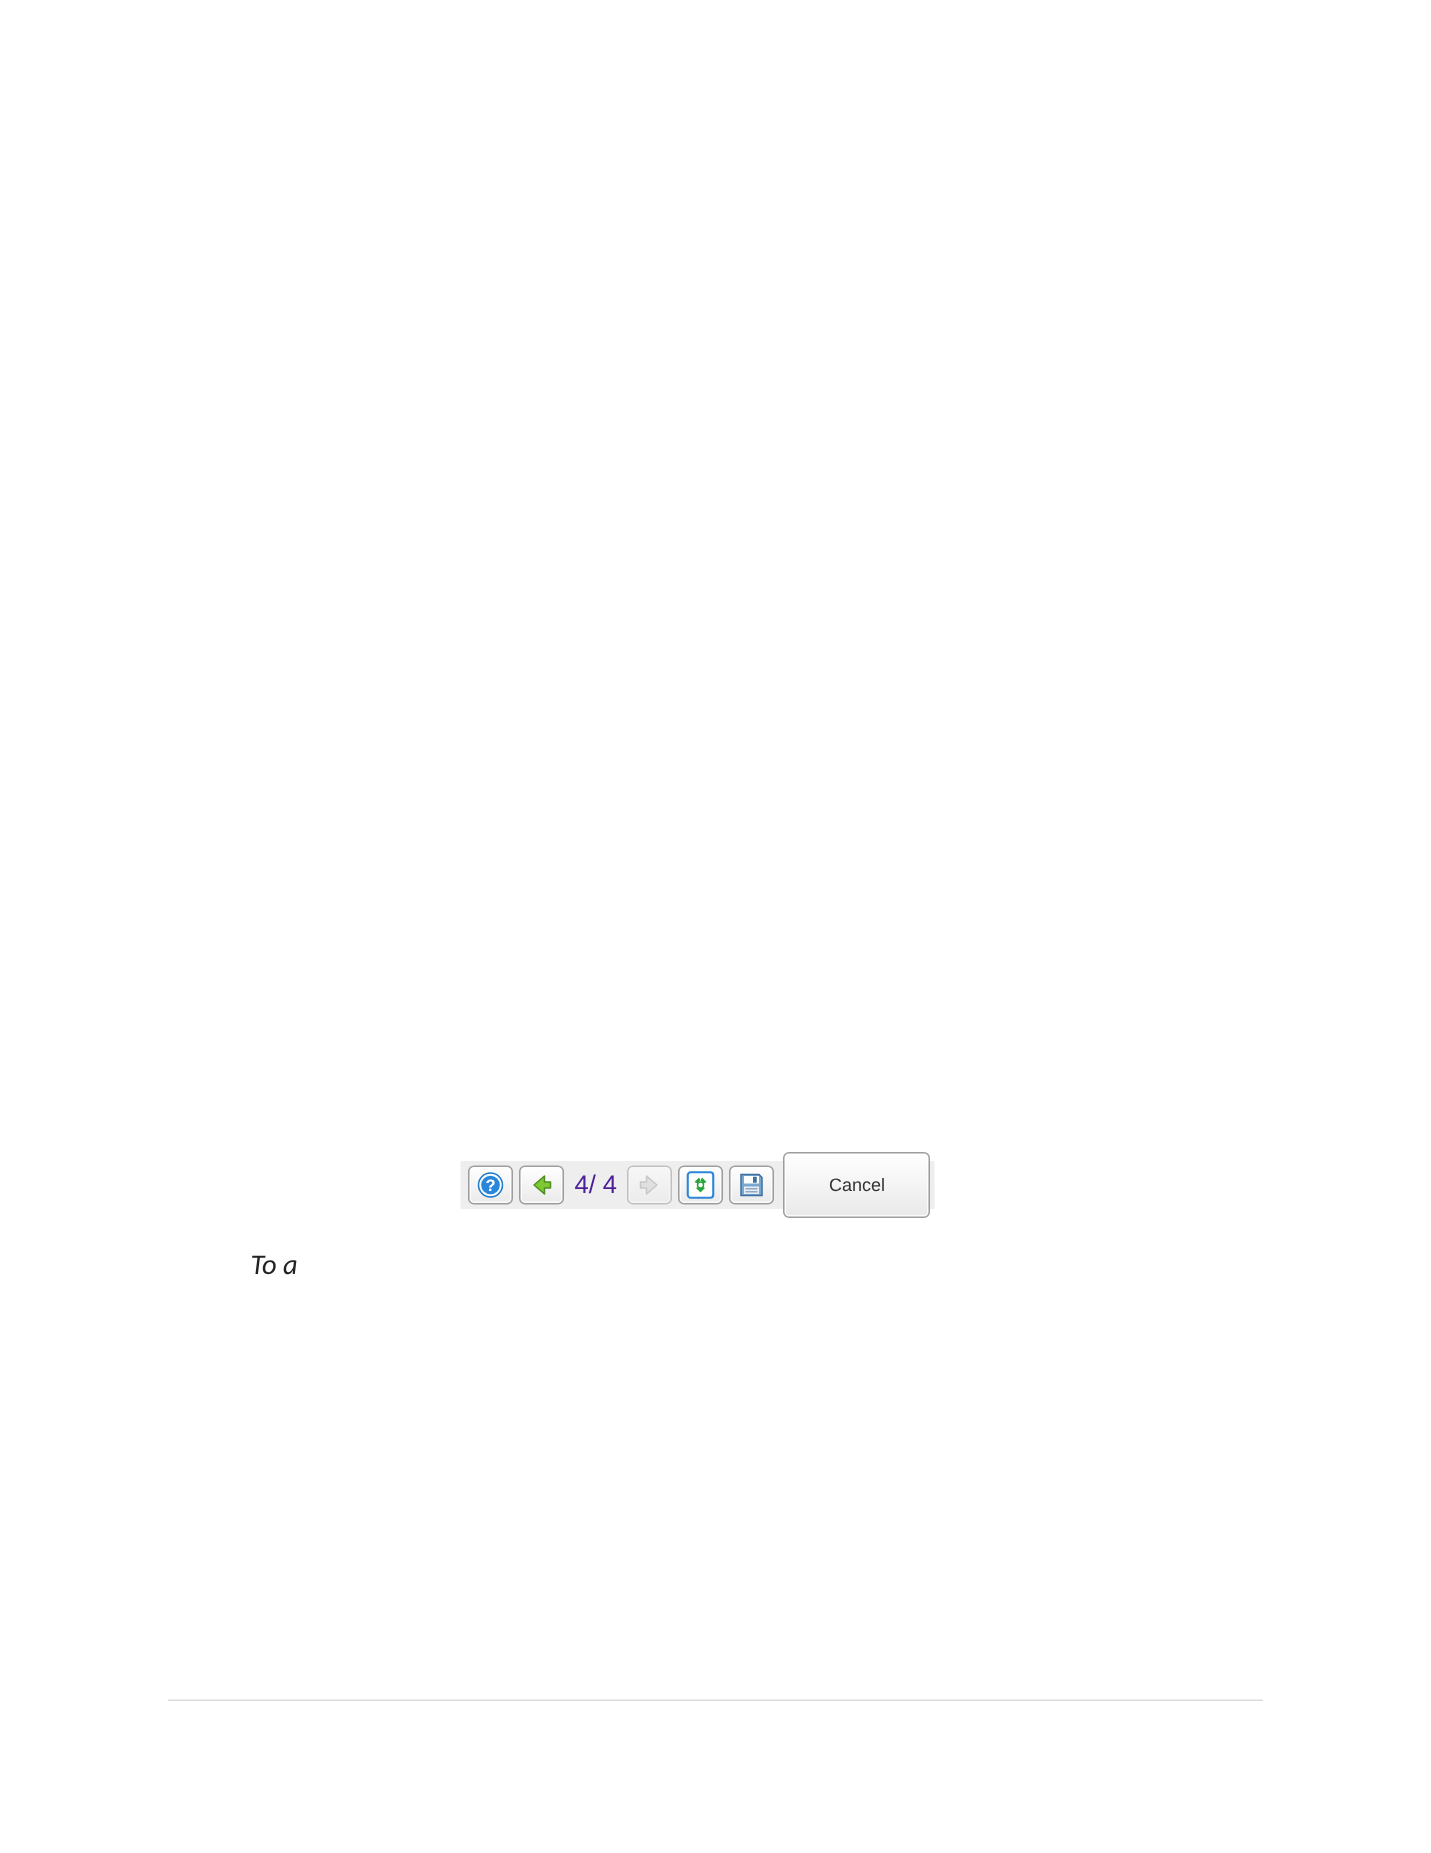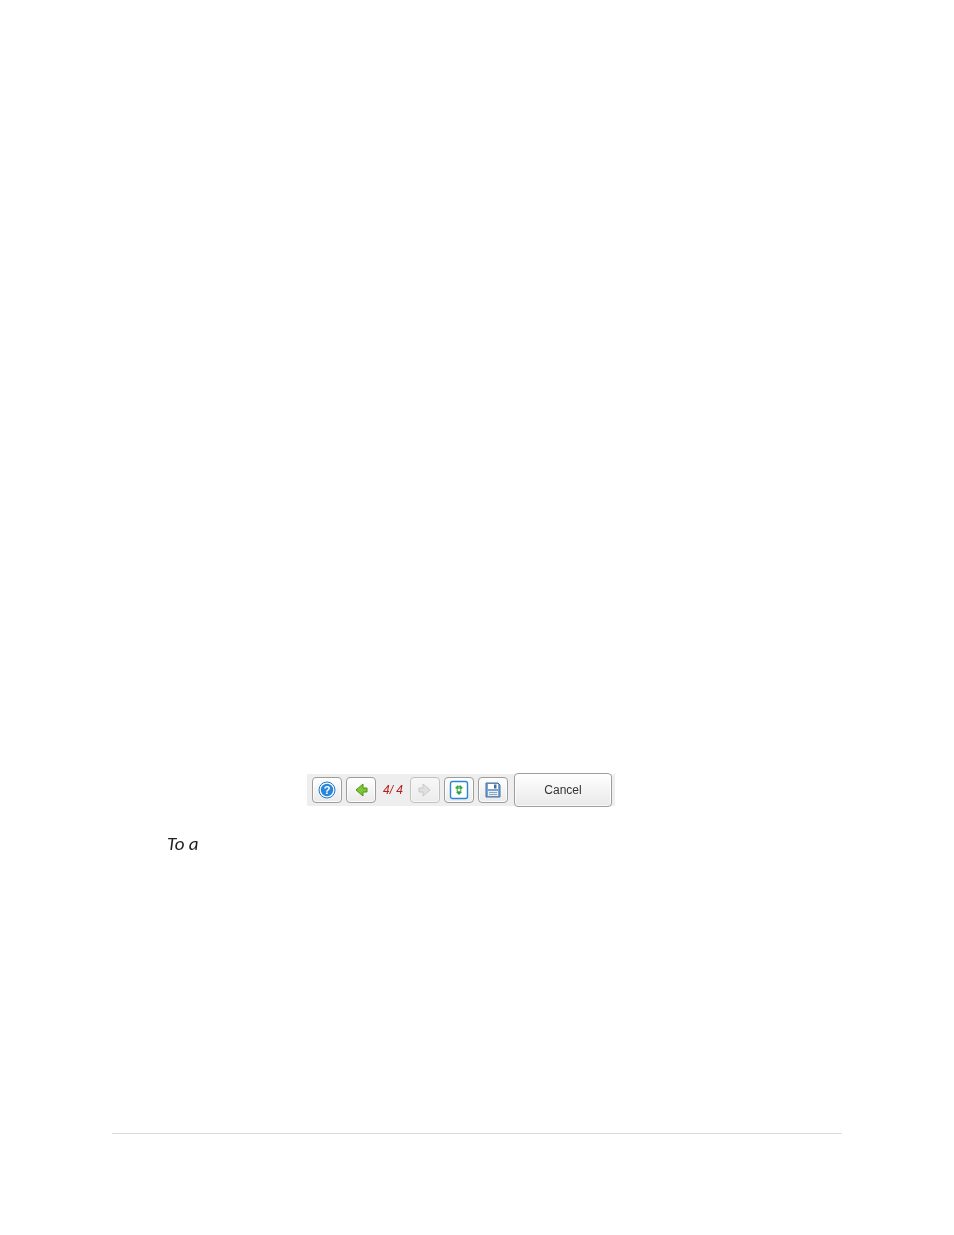--- a/index.html
+++ b/index.html
@@ -38,28 +38,27 @@
       align-items: center;
       justify-content: center;
       box-shadow: inset 0 0 0 1px rgba(255,255,255,.8);
     }
     .tb-btn.disabled {
       opacity: .55;
     }
 
     .page-indicator {
       padding: 0 5px;
-      font-size: 12px;
-      color: #b91c1c;
+      font-size: 17px;
+      color: #4c1d95;
       user-select: none;
-      font-style: italic;
     }
 
     .cancel-btn {
-      height: 34px;
+      height: 44px;
       min-width: 98px;
       margin-left: 4px;
       border: 1px solid #9d9d9d;
       border-radius: 4px;
       background: linear-gradient(#ffffff, #e9e9e9);
       font-size: 12px;
       color: #333;
       display: flex;
       align-items: center;
       justify-content: center;

